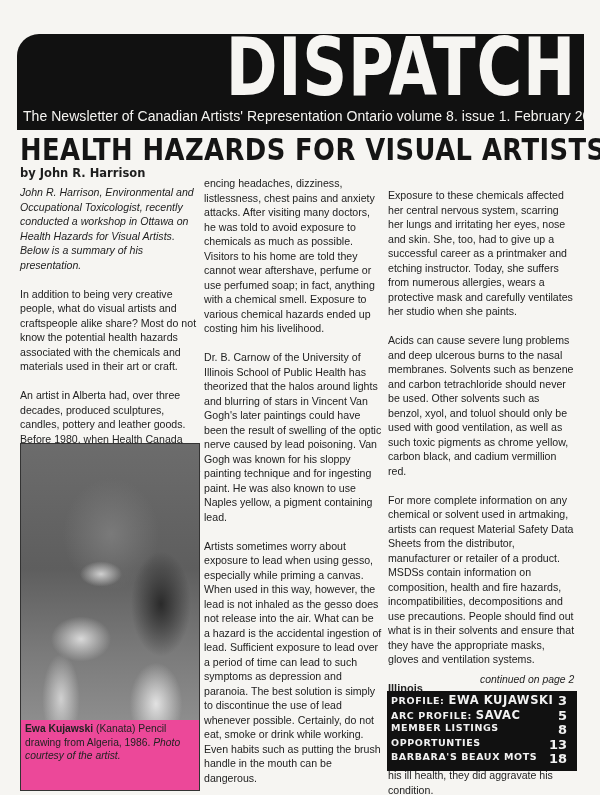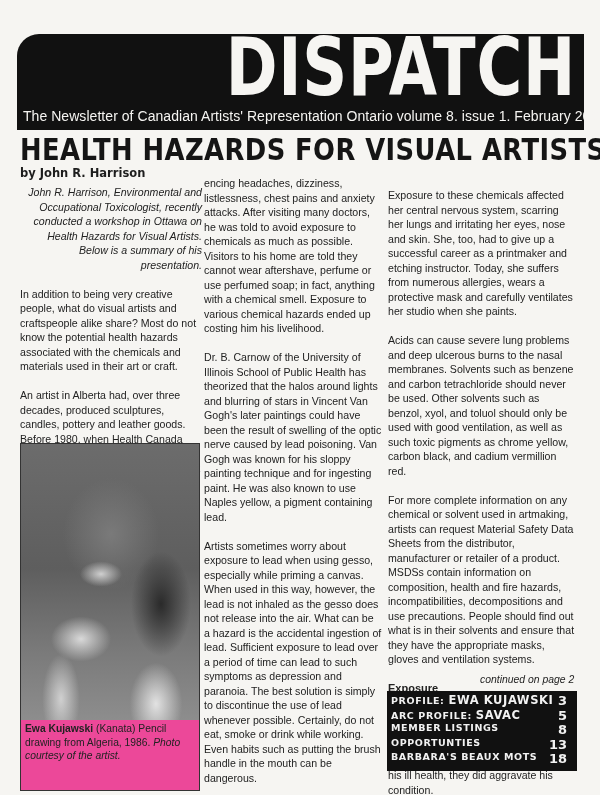--- a/index.html
+++ b/index.html
@@ -31,21 +31,21 @@
     position:absolute; left:20px; top:166px;
     font-family:"DejaVu Sans", sans-serif; font-weight:bold; font-size:11.5px; color:#1d1d1d;text-align:right;
   }
   .col {
     position:absolute; font-size:10.6px; line-height:14.5px; color:#222;
   }
   .col p { margin:0 0 14.5px 0; }
   .col1 { left:20px; top:185px; width:182px; }
   .col2 { left:204px; top:176px; width:178px; }
   .col3 { left:388px; top:188px; width:188px; }
-  .intro { font-style:italic;text-align:right; }
+  .intro { font-style:italic; }
   .subhead { font-weight:bold; margin:0 0 14.5px 0; font-size:11px; }
   .figure {
     position:absolute; left:20px; top:443px; width:178px; height:346px;
     border:1.2px solid #333; background:#ec4899;
   }
   .figure-art {
     position:absolute; left:0; top:0; width:178px; height:276px;
     background:
       radial-gradient(ellipse 30px 18px at 80px 130px, #cfcfcf 0%, rgba(0,0,0,0) 70%),
       radial-gradient(ellipse 40px 30px at 60px 195px, #d9d9d9 0%, rgba(0,0,0,0) 75%),
@@ -103,21 +103,21 @@
   <p>encing headaches, dizziness, listlessness, chest pains and anxiety attacks.  After visiting many doctors, he was told to avoid exposure to chemicals as much as possible.  Visitors to his home are told they cannot wear aftershave, perfume or use perfumed soap; in fact, anything with a chemical smell.  Exposure to various chemical hazards ended up costing him his livelihood.</p>
   <p>Dr. B. Carnow of the University of Illinois School of Public Health has theorized that the halos around lights and blurring of stars in Vincent Van Gogh's later paintings could have been the result of swelling of the optic nerve caused by lead poisoning. Van Gogh was known for his sloppy painting technique and for ingesting paint.  He was also known to use Naples yellow, a pigment containing lead.</p>
   <p>Artists sometimes worry about exposure to lead when using gesso, especially while priming a canvas. When used in this way, however, the lead is not inhaled as the gesso does not release into the air. What can be a hazard is the accidental ingestion of lead.  Sufficient exposure to lead over a period of time can lead to such symptoms as depression and paranoia. The best solution is simply to discontinue the use of lead whenever possible. Certainly, do not eat, smoke or drink while working.  Even habits such as putting the brush handle in the mouth can be dangerous.</p>
 
 </div>
 
 <div class="col col3">
   <p>Exposure to these chemicals affected her central nervous system, scarring her lungs and irritating her eyes, nose and skin.  She, too, had to give up a successful career as a printmaker and etching instructor.  Today, she suffers from numerous allergies, wears a protective mask and carefully ventilates her studio when she paints.</p>
   <p>Acids can cause severe lung problems and deep ulcerous burns to the nasal membranes.  Solvents such as benzene and carbon tetrachloride should never be used.  Other solvents such as benzol, xyol, and toluol should only be used with good ventilation, as well as such toxic pigments as chrome yellow, carbon black, and cadium vermillion red.</p>
   <p>For more complete information on any chemical or solvent used in artmaking, artists can request Material Safety Data Sheets from the distributor, manufacturer or retailer of a product.  MSDSs contain information on composition, health and fire hazards, incompatibilities, decompositions and use precautions.  People should find out what is in their solvents and ensure that they have the appropriate masks, gloves and ventilation systems.</p>
-  <div class="subhead">Exposure</div>
+  <div class="subhead">Illinois</div>
   <p>Another Ottawa artist had, after sculpting for 16 years, developed a chronic sinus problem.  Although the materials he used may not have caused his ill health, they did aggravate his condition.</p>
 </div>
 
 <div class="continued">continued on page 2</div>
 
 <div class="toc">
   <div class="toc-row">
     <span class="toc-label"><span>Profile: </span><span class="big">Ewa Kujawski</span></span>
     <span class="toc-page">3</span>
   </div>

